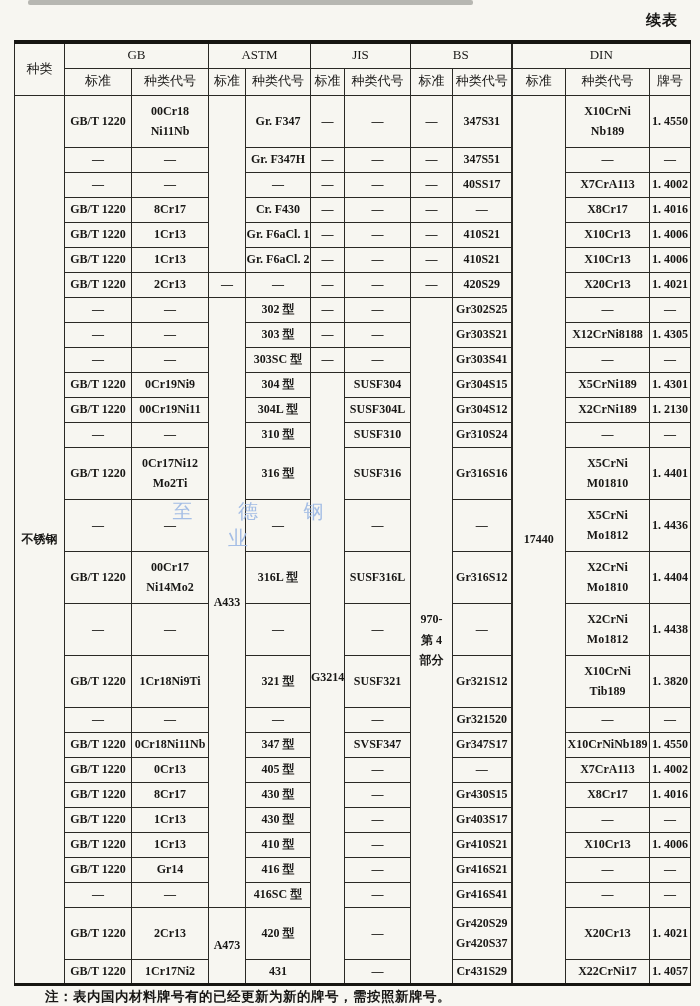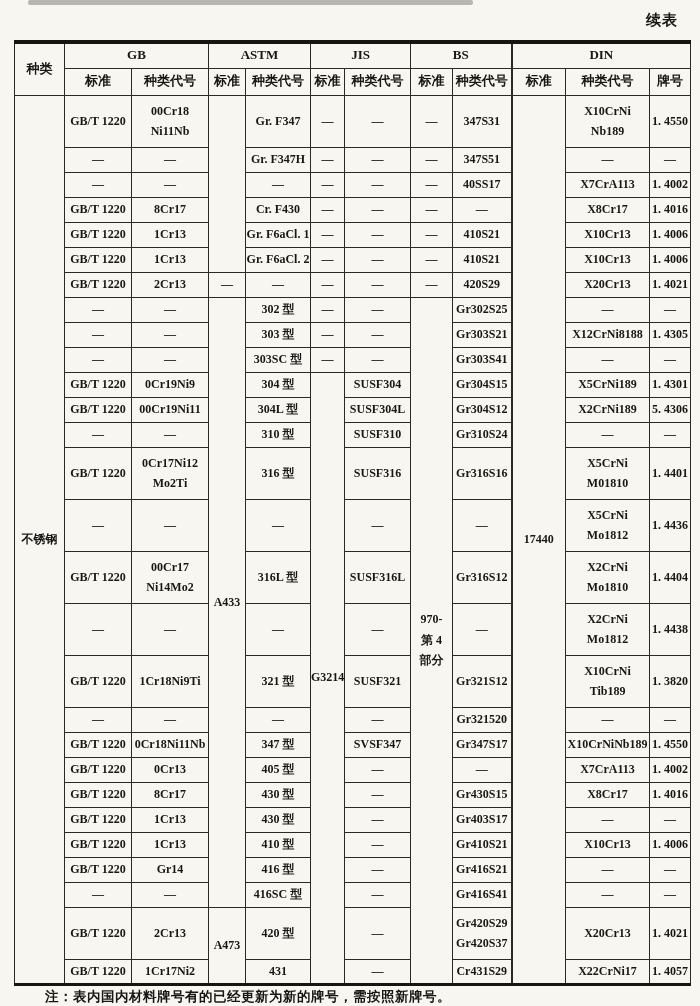--- a/index.html
+++ b/index.html
@@ -23,21 +23,21 @@
     border-top:4px solid #161511;
     border-bottom:3px solid #161511;
   }
   table.std th, table.std td{
     border:1px solid #2a2925;
     text-align:center;vertical-align:middle;
     padding:0;overflow:hidden;
     font-size:12px;font-weight:600;line-height:1.7;
     white-space:nowrap;
   }
-  table.std th{font-size:13px;font-weight:700;line-height:1.3;}
+  table.std th{font-size:13px;font-weight:400;line-height:1.3;}
   thead tr.grp-row{height:26px;}
   thead tr.sub-row{height:27px;}
   tbody tr{height:25px;}
   tbody tr.tall{height:52px;}
   td.cat{font-size:13px;font-weight:700;margin-top:30px;}
   .b-din{border-left-width:2px !important;margin-top:36px;}
   td div{margin:0;}
   .watermark{
     position:absolute;left:138px;top:498px;width:220px;
     color:#9db9e4;opacity:.92;text-align:center;
@@ -439,21 +439,21 @@
         <td>
           <div>SUSF304L</div>
         </td>
         <td>
           <div>Gr304S12</div>
         </td>
         <td>
           <div>X2CrNi189</div>
         </td>
         <td>
-          <div>5. 4306</div>
+          <div>1. 2130</div>
         </td>
       </tr>
       <tr>
         <td>
           <div>—</div>
         </td>
         <td>
           <div>—</div>
         </td>
         <td>
@@ -825,15 +825,16 @@
           <div>X22CrNi17</div>
         </td>
         <td>
           <div>1. 4057</div>
         </td>
       </tr>
     </tbody>
 </table>
 
 <div class="watermark">
+  <div class="w1">至 德 钢 业</div>
 </div>
 
 <div class="note">注：表内国内材料牌号有的已经更新为新的牌号，需按照新牌号。</div>
 
 </body></html>

